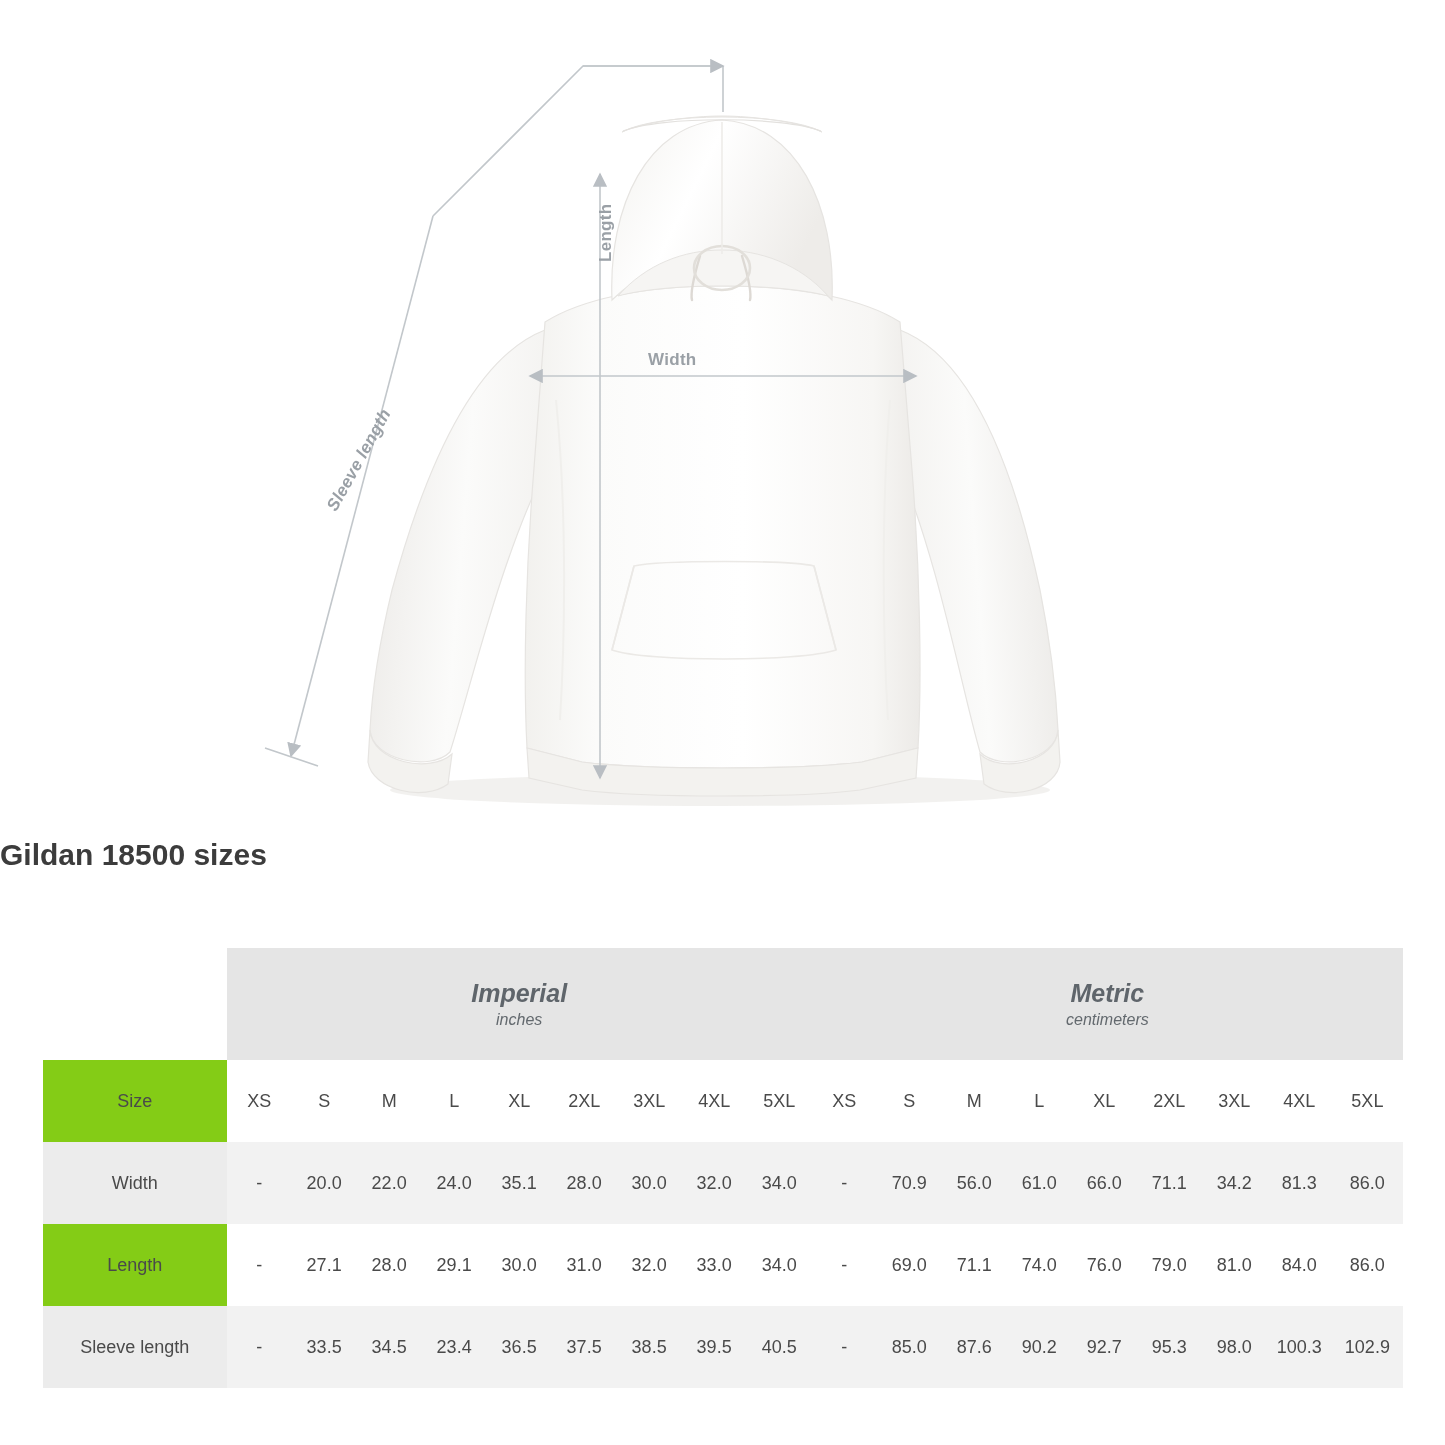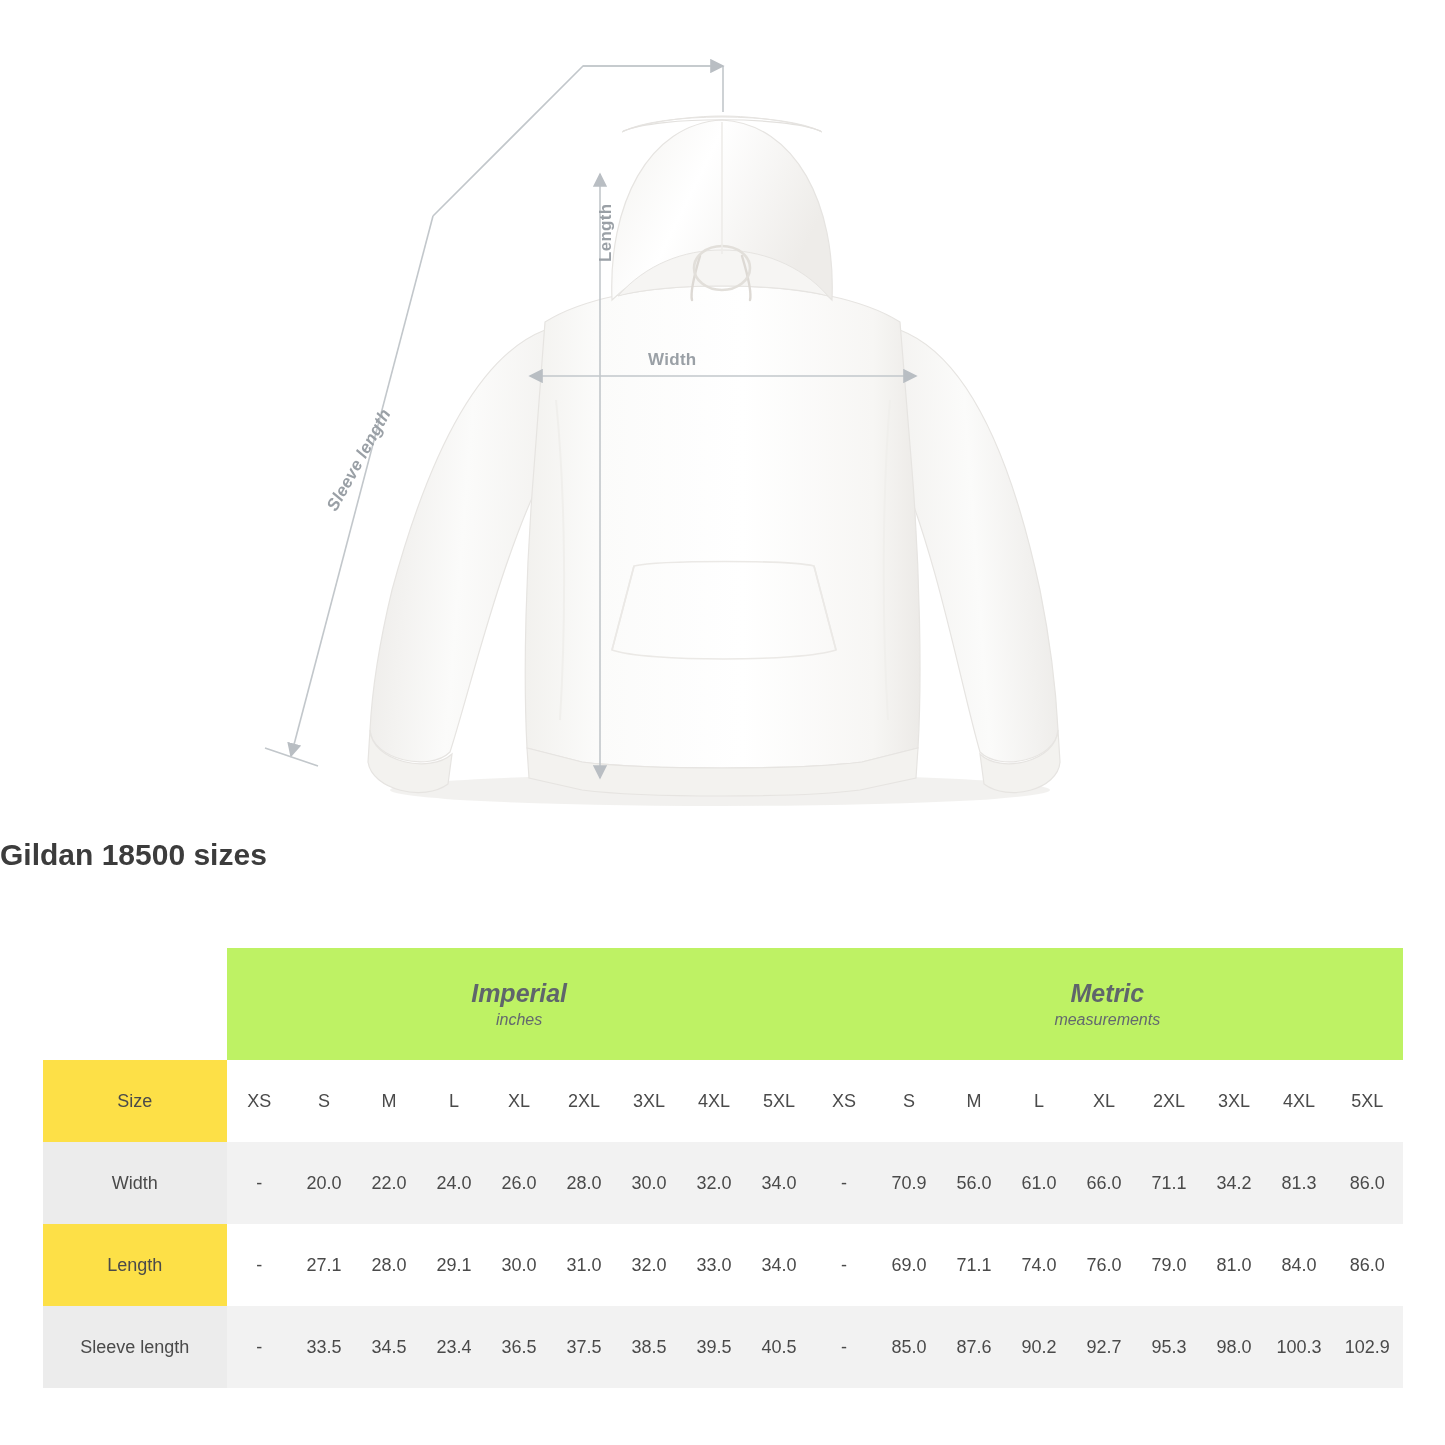--- a/index.html
+++ b/index.html
@@ -89,21 +89,21 @@
     padding: 0;
     margin: 0;
     text-align: center;
     vertical-align: middle;
     font-size: 18px;
     color: #4a4a4a;
     font-weight: normal;
   }
   .system-head {
     height: 112px;
-    background: #bef264;
+    background: #e5e5e5;
   }
   .system-name {
     font-size: 25px;
     font-style: italic;
     font-weight: bold;
     color: #5f656b;
     line-height: 1.15;
   }
   .system-unit {
     font-size: 16px;
@@ -119,21 +119,21 @@
     font-size: 19px;
     color: #3f4448;
   }
   .label-cell {
     font-weight: bold;
     font-size: 19px;
     color: #3f4448;
   }
   tr.band-a td { background: #ffffff; }
   tr.band-b td { background: #f2f2f2; }
-  tr.band-a td.label-cell { background: #fde047; }
+  tr.band-a td.label-cell { background: #84cc16; }
   tr.band-b td.label-cell { background: #ececec; }
   .data-row { height: 82px; }
   .spacer-col { background: #ffffff !important; }
 </style>
 </head>
 <body>
 
 <div class="page">
 
   <div class="illustration">
@@ -257,21 +257,21 @@
 
       <tbody>
           <tr class="system-head">
         <td class="spacer-col" style="background:#ececec"></td>
         <td colspan="9">
           <div class="system-name">Imperial</div>
           <div class="system-unit">inches</div>
         </td>
         <td colspan="9">
           <div class="system-name">Metric</div>
-          <div class="system-unit">measurements</div>
+          <div class="system-unit">centimeters</div>
         </td>
       </tr>
 
       <tr class="row-head band-a">
         <td class="label-cell">Size</td>
         <td>XS</td>
         <td>S</td>
         <td>M</td>
         <td>L</td>
         <td>XL</td>
@@ -289,21 +289,21 @@
         <td>4XL</td>
         <td>5XL</td>
       </tr>
 
       <tr class="data-row band-b">
         <td class="label-cell">Width</td>
         <td>-</td>
         <td>20.0</td>
         <td>22.0</td>
         <td>24.0</td>
-        <td>26.0</td>
+        <td>35.1</td>
         <td>28.0</td>
         <td>30.0</td>
         <td>32.0</td>
         <td>34.0</td>
         <td>-</td>
         <td>70.9</td>
         <td>56.0</td>
         <td>61.0</td>
         <td>66.0</td>
         <td>71.1</td>

